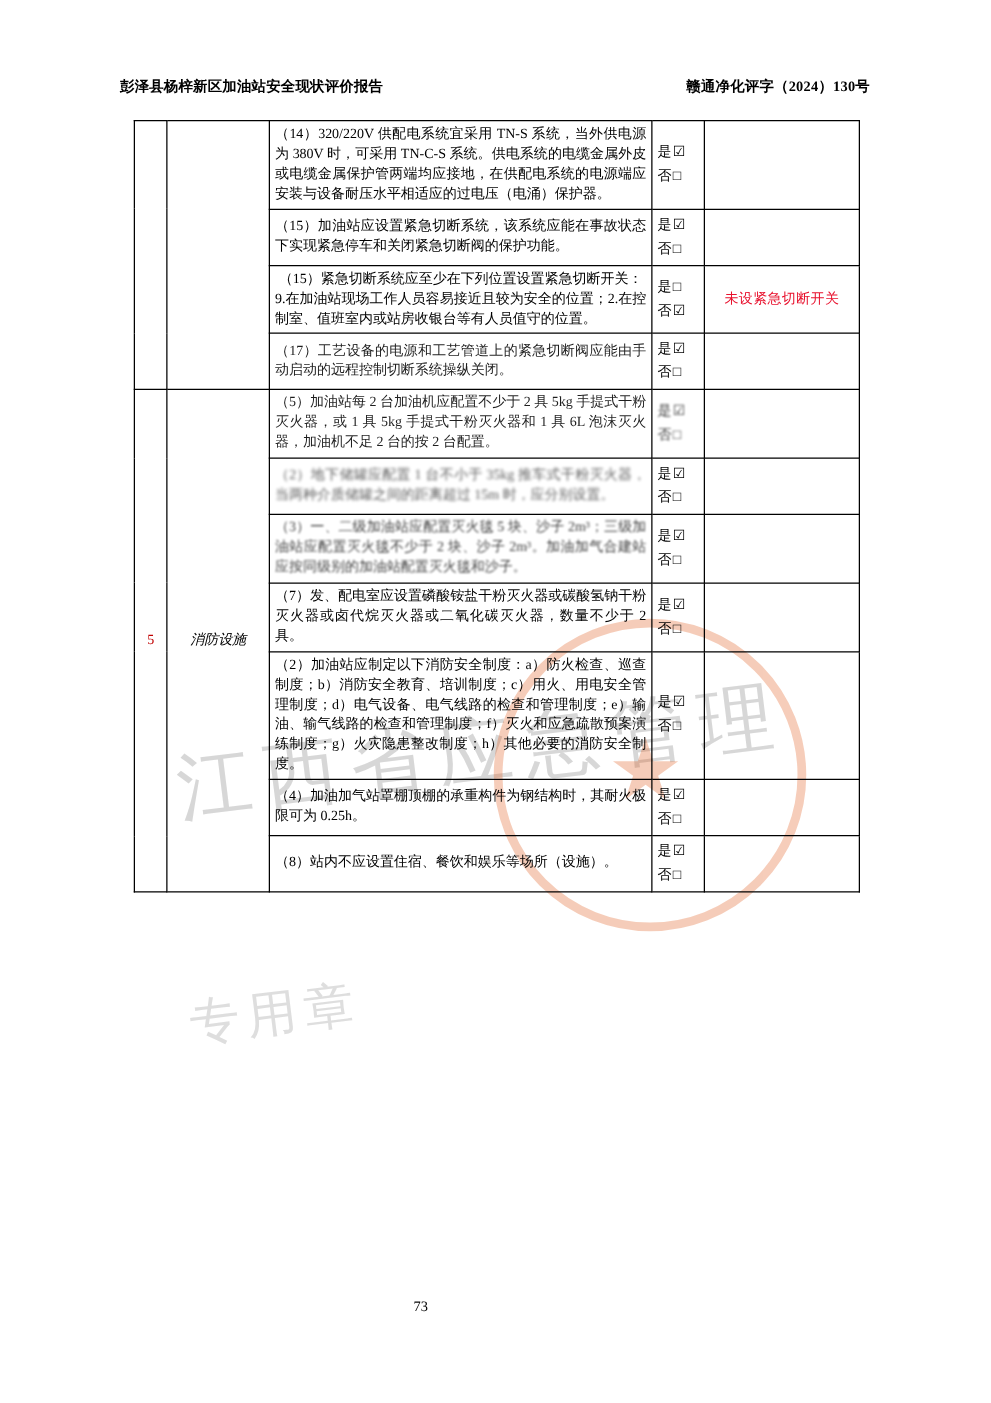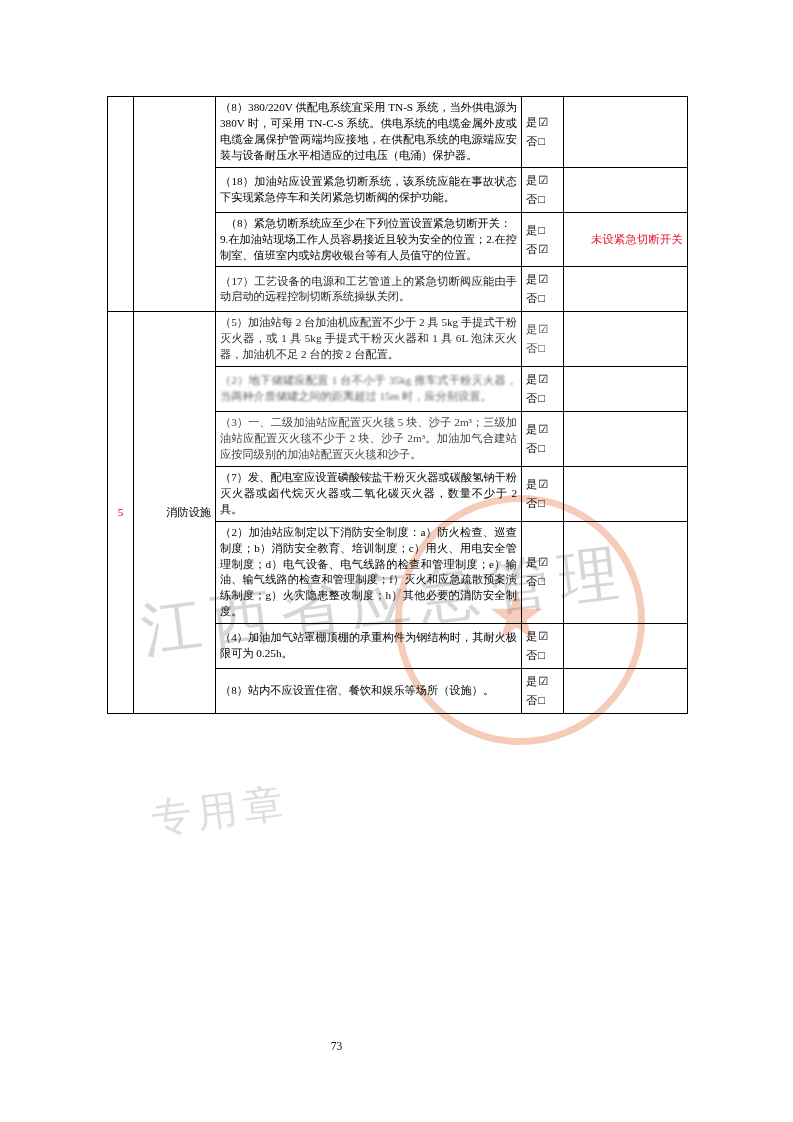--- a/index.html
+++ b/index.html
@@ -63,36 +63,37 @@
   col.c-item   { width: 306px; }
   col.c-jd     { width: 42px; }
   col.c-note   { width: 124px; }
 
   td.no {
     text-align: center;
     color: #c00000;
     font-size: 12px;
   }
   td.cat {
-    text-align: right;
+    text-align: center;
     font-size: 11.5px;
+    font-style: italic;
   }
   td.item {
     text-align: justify;
     text-justify: inter-ideograph;
   }
   td.item .ctr { text-align: center; }
   td.jd {
     text-align: left;
     white-space: nowrap;
     font-size: 11.2px;
     padding-left: 5px;
   }
   td.note {
-    text-align: right;
+    text-align: center;
     color: #e8112d;
     font-size: 11.5px;
     letter-spacing: 0.3px;
   }
   .jdline { display: block; line-height: 1.7; }
   .box { display: inline-block; margin-left: 1px; }
   .blur1 { filter: blur(0.35px); opacity: 0.88; }
   .blur2 { filter: blur(0.7px); opacity: 0.78; }
   .blur3 { filter: blur(1.1px); opacity: 0.66; }
 
@@ -165,20 +166,24 @@
     width: 673px;
     text-align: center;
     font-size: 11.5px;
   }
 </style>
 </head>
 <body>
 
 <div class="page">
 
+  <div class="header">
+    <span class="left">彭泽县杨梓新区加油站安全现状评价报告</span>
+    <span class="right">赣通净化评字（2024）130号</span>
+  </div>
 
   <div class="wm-text">江西省应急管理</div>
   <div class="wm-text2">专用章</div>
   <div class="wm">
     <div class="ring"></div>
     <div class="star">★</div>
   </div>
 
   <div class="tbl-wrap">
     <table class="audit">
@@ -187,40 +192,40 @@
         <col class="c-cat">
         <col class="c-item">
         <col class="c-jd">
         <col class="c-note">
       </colgroup>
       <tbody>
 
         <tr>
           <td class="no" rowspan="4"></td>
           <td class="cat" rowspan="4"></td>
-          <td class="item">（8）380/220V 供配电系统宜采用 TN-S 系统，当外供电源为 380V 时，可采用 TN-C-S 系统。供电系统的电缆金属外皮或电缆金属保护管两端均应接地，在供配电系统的电源端应安装与设备耐压水平相适应的过电压（电涌）保护器。</td>
-          <td class="jd">
-            <span class="jdline"><span>是</span><span class="box">☑</span></span>
-            <span class="jdline"><span>否</span><span class="box">□</span></span>
-          </td>
-          <td class="note"></td>
-        </tr>
-
-        <tr>
-          <td class="item">（18）加油站应设置紧急切断系统，该系统应能在事故状态下实现紧急停车和关闭紧急切断阀的保护功能。</td>
+          <td class="item">（14）320/220V 供配电系统宜采用 TN-S 系统，当外供电源为 380V 时，可采用 TN-C-S 系统。供电系统的电缆金属外皮或电缆金属保护管两端均应接地，在供配电系统的电源端应安装与设备耐压水平相适应的过电压（电涌）保护器。</td>
+          <td class="jd">
+            <span class="jdline"><span>是</span><span class="box">☑</span></span>
+            <span class="jdline"><span>否</span><span class="box">□</span></span>
+          </td>
+          <td class="note"></td>
+        </tr>
+
+        <tr>
+          <td class="item">（15）加油站应设置紧急切断系统，该系统应能在事故状态下实现紧急停车和关闭紧急切断阀的保护功能。</td>
           <td class="jd">
             <span class="jdline"><span>是</span><span class="box">☑</span></span>
             <span class="jdline"><span>否</span><span class="box">□</span></span>
           </td>
           <td class="note"></td>
         </tr>
 
         <tr>
           <td class="item">
-            <span class="ctr" style="display:block">（8）紧急切断系统应至少在下列位置设置紧急切断开关：</span>
+            <span class="ctr" style="display:block">（15）紧急切断系统应至少在下列位置设置紧急切断开关：</span>
             <span>9.在加油站现场工作人员容易接近且较为安全的位置；2.在控制室、值班室内或站房收银台等有人员值守的位置。</span>
           </td>
           <td class="jd">
             <span class="jdline"><span>是</span><span class="box">□</span></span>
             <span class="jdline"><span>否</span><span class="box">☑</span></span>
           </td>
           <td class="note">未设紧急切断开关</td>
         </tr>
 
         <tr>

